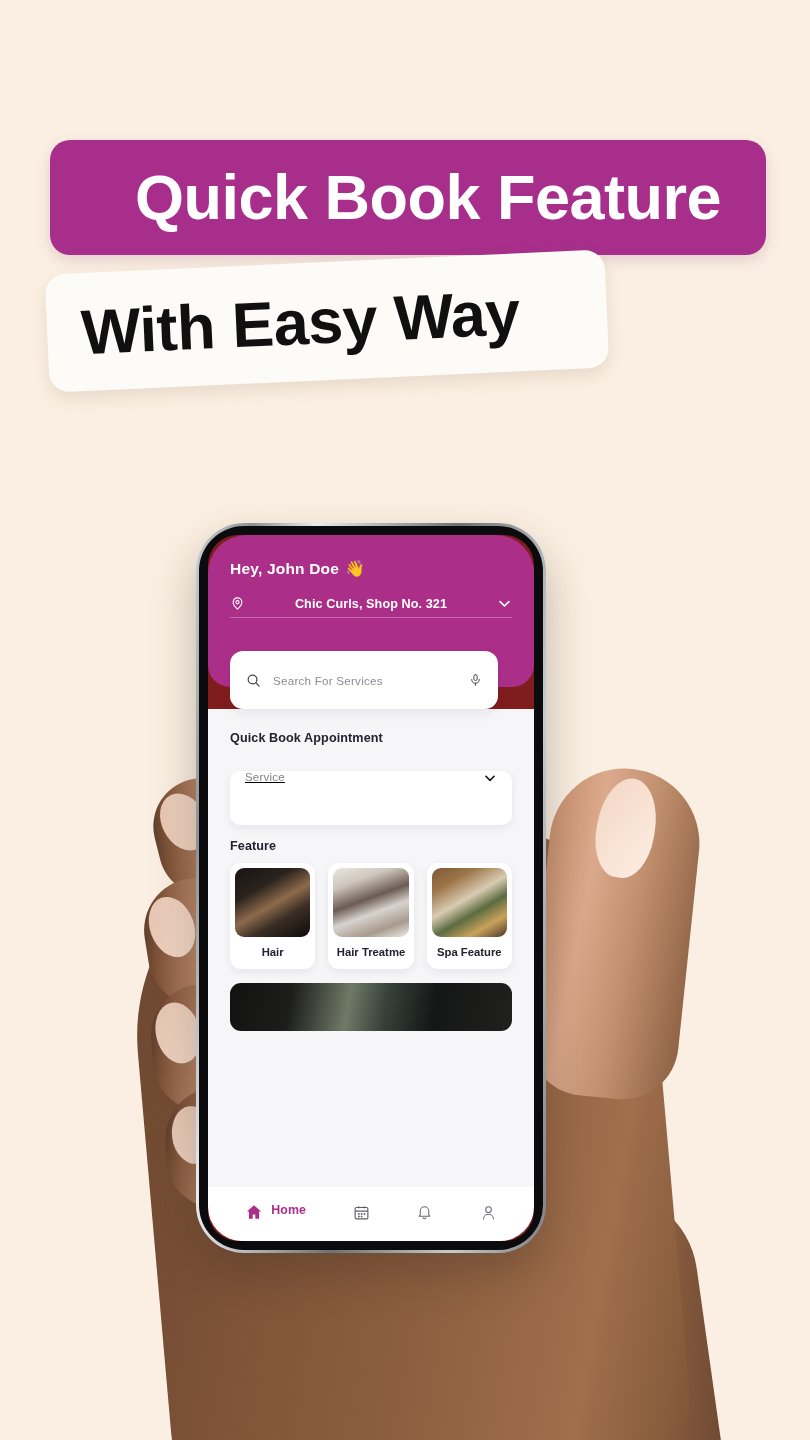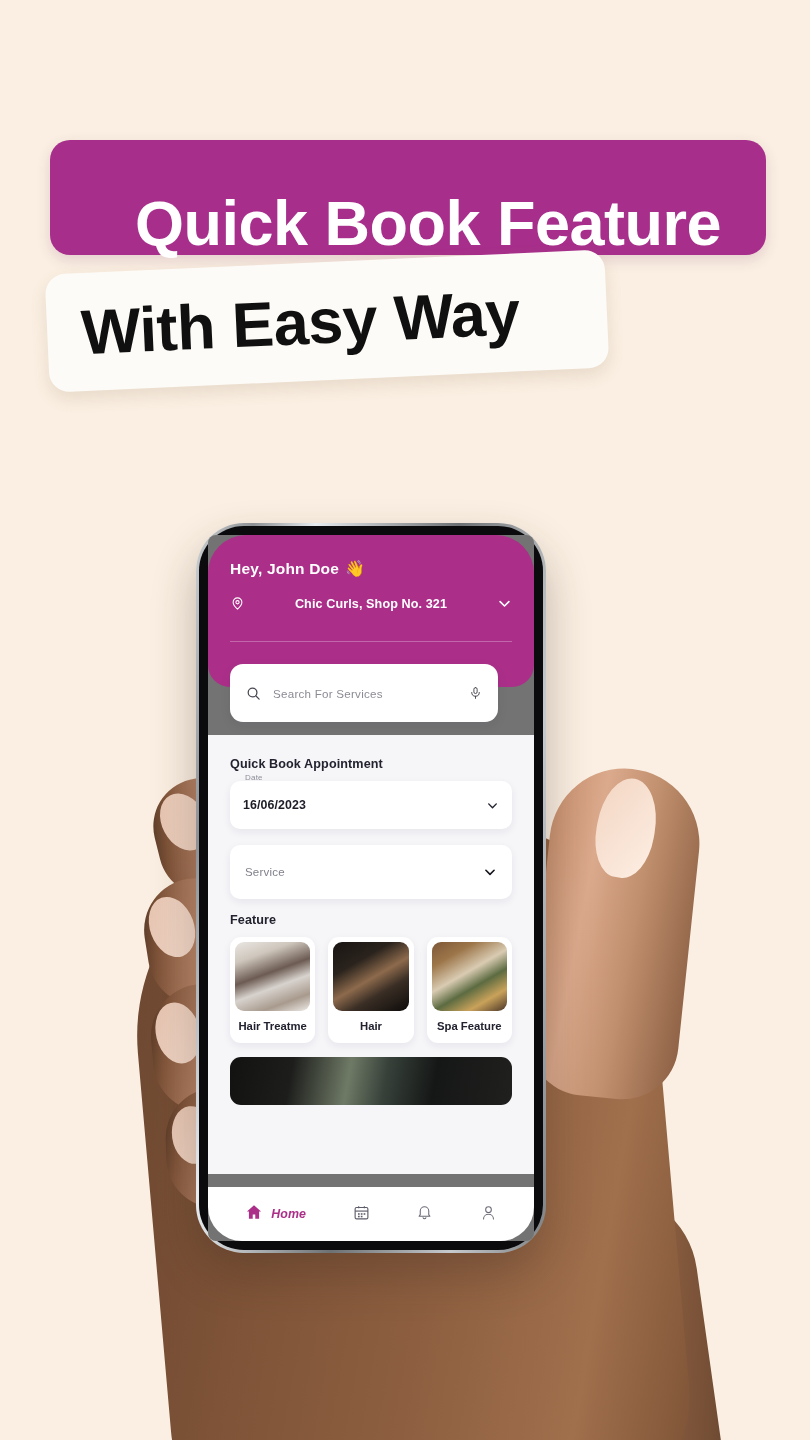--- a/index.html
+++ b/index.html
@@ -13,21 +13,21 @@
   
   .hero{ position:absolute; left:0; top:0; width:810px; height:420px; }
 
   .banner-purple{
     position:absolute;
     left:50px; top:140px;
     width:716px; height:115px;
     background:#a72f8b;
     border-radius:20px;
     box-shadow:0 5px 14px rgba(120,40,100,.16);
-    display:flex; align-items:flex-end; justify-content:center;padding-left:40px;
+    display:flex; align-items:center; justify-content:center;padding-left:40px;
   }
   .banner-purple .txt{
     font-size:63px;
     font-weight:bold;
     color:#ffffff;
     letter-spacing:-0.5px;
     white-space:nowrap;
     line-height:1;
   }
 
@@ -116,25 +116,25 @@
     box-shadow:0 22px 44px rgba(60,40,30,.30);
   }
   .phone-inner{
     width:100%; height:100%;
     background:#0b0b0d;
     border-radius:45px;
     padding:9px;
   }
   .screen{
     width:100%; height:100%;
-    background:#737373;
-    border-radius:8px;
+    background:#7f1d1d;
+    border-radius:30px;
     overflow:hidden;
     position:relative;
-    display:flex; flex-direction:column;gap:13px;
+    display:flex; flex-direction:column;
   }
 
   
   .app-header{
     background:#ab2f89;
     padding:24px 22px 0 22px;
     height:152px;
     flex:0 0 auto;
     position:relative;
     border-radius:38px 38px 22px 22px;
@@ -143,21 +143,21 @@
     color:#ffffff;
     font-size:15.5px;
     font-weight:bold;
     letter-spacing:.2px;
     display:flex; align-items:center; gap:6px;
   }
   .wave{ font-size:16px; }
   .loc-row{
     margin-top:17px;
     display:flex; align-items:center; gap:10px;
-    padding-bottom:29px;
+    padding-bottom:5px;
     border-bottom:1px solid rgba(255,255,255,.28);
   }
   .loc-name{
     flex:1;
     text-align:center;
     color:#ffffff;
     font-size:12.6px;
     font-weight:bold;
     letter-spacing:.1px;
   }
@@ -203,21 +203,21 @@
     font-size:8px; color:#8d8d98; letter-spacing:.2px;
     background:#ffffff; padding:0 4px;
   }
   .field.plain .flabel{ background:transparent; top:-8px; left:11px; }
   .field .fval{ flex:1; font-size:12.4px; font-weight:bold; color:#1d1d28; letter-spacing:.1px; }
 
   .field-wide{
     margin-top:16px; height:54px;
     background:#ffffff; border-radius:10px;
     box-shadow:0 3px 9px rgba(30,20,50,.07);
-    display:flex; align-items:center; padding:0 15px;
+    display:flex; align-items:flex-start; padding:0 15px;text-decoration:underline;
   }
   .field-wide .fph{ flex:1; font-size:11.5px; color:#80808c; letter-spacing:.2px; }
 
   .book-btn{
     margin-top:15px; height:42px;
     background:#1e2559; border-radius:9px;
     display:flex; align-items:center; justify-content:center;
     color:#ffffff; font-size:12.3px; font-weight:bold; letter-spacing:.2px;
     box-shadow:0 3px 9px rgba(30,37,89,.22);
   }
@@ -243,21 +243,21 @@
     background:linear-gradient(100deg,#121211 0%,#1d1e1c 22%,#6f7a66 42%,#37413a 55%,#151716 72%,#20201e 100%);
   }
 
   
   .bottom-nav{
     flex:0 0 auto; height:54px; background:#ffffff;
     display:flex; align-items:center; justify-content:space-around;
     padding:0 14px 4px 14px;
     border-radius:0 0 34px 34px;
   }
-  .nav-item{ display:flex; align-items:flex-end; gap:8px;font-style:italic; }
+  .nav-item{ display:flex; align-items:flex-start; gap:8px; }
   .nav-lbl{ font-size:12.4px; font-weight:bold; color:#ab2f89; letter-spacing:.1px; }
 </style>
 </head>
 <body>
 
 <div class="hero">
   <div class="banner-purple">
     <div class="txt">Quick Book Feature</div>
   </div>
   <div class="banner-white">
@@ -312,47 +312,40 @@
         <path d="M5 11a7 7 0 0 0 14 0"></path>
             <line x1="12" y1="18" x2="12" y2="22"></line>
       </svg>
     </div>
 
     <div class="app-body">
 
       <div class="sec-title">Quick Book Appointment</div>
 
       <div class="dt-row">
-        <div class="field plain">
-          <span class="flabel">Date</span>
-          <span class="fval">16/06/2023</span>
-          <svg width="13" height="13" viewBox="0 0 24 24" fill="none" stroke="#22222e" stroke-width="2.6" stroke-linecap="round" stroke-linejoin="round">
-            <polyline points="5,9 12,16 19,9"></polyline>
-          </svg>
-        </div>
       </div>
 
       <div class="field-wide">
         <span class="fph">Service</span>
         <svg width="14" height="14" viewBox="0 0 24 24" fill="none" stroke="#16161f" stroke-width="2.8" stroke-linecap="round" stroke-linejoin="round">
           <polyline points="5,9 12,16 19,9"></polyline>
         </svg>
       </div>
 
 
       <div class="sec-title">Feature</div>
 
       <div class="cat-row">
         <div class="cat-card">
+          <div class="cat-img img-hair"></div>
+          <div class="cat-lbl">Hair</div>
+        </div>
+        <div class="cat-card">
           <div class="cat-img img-treat"></div>
           <div class="cat-lbl">Hair Treatme</div>
-        </div>
-        <div class="cat-card">
-          <div class="cat-img img-hair"></div>
-          <div class="cat-lbl">Hair</div>
         </div>
         <div class="cat-card">
           <div class="cat-img img-spa"></div>
           <div class="cat-lbl">Spa Feature</div>
         </div>
       </div>
 
       <div class="promo"></div>
     </div>
 

